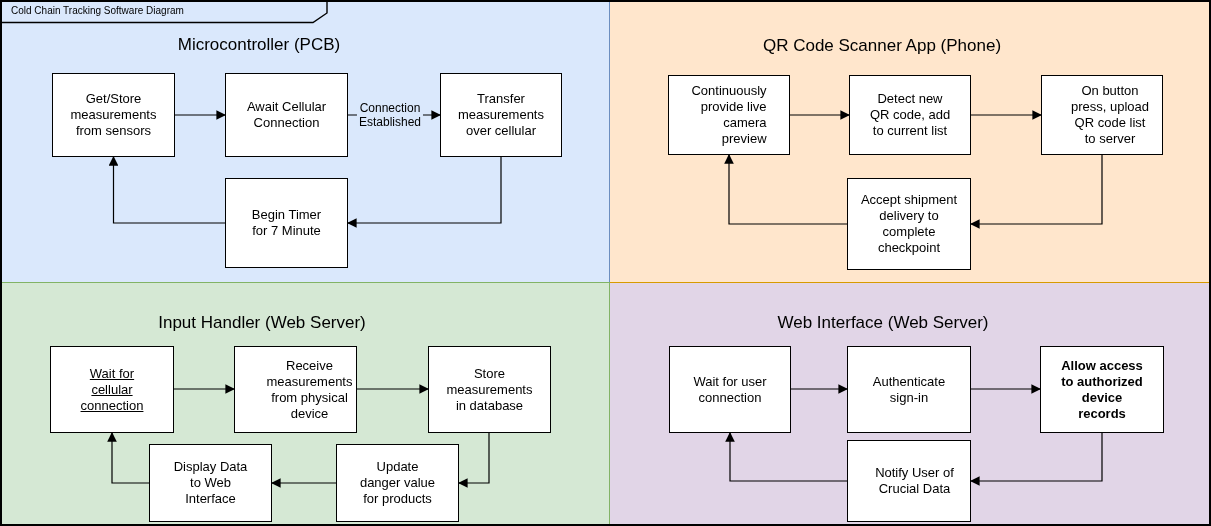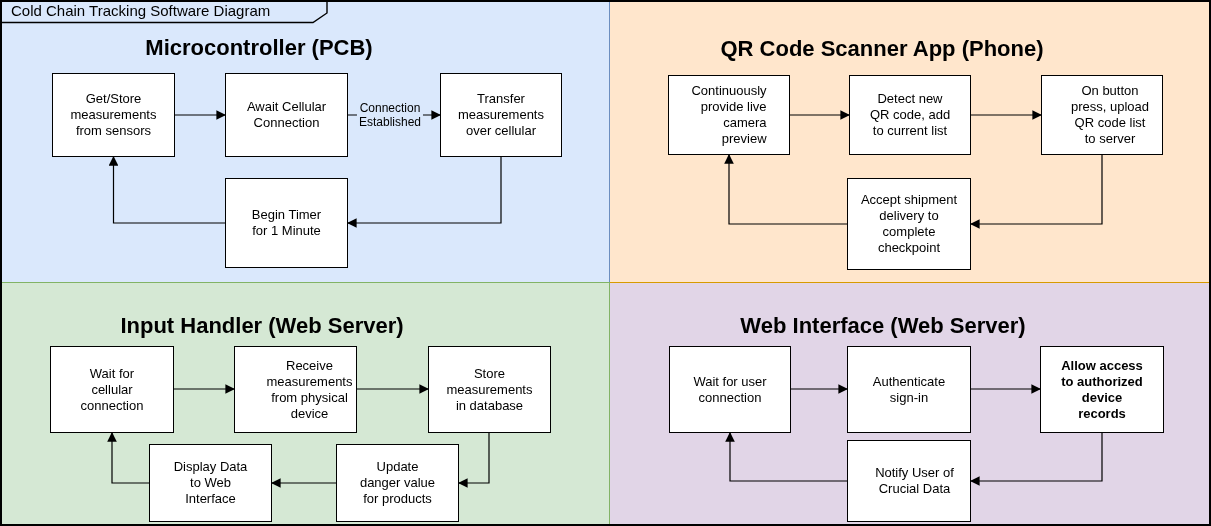--- a/index.html
+++ b/index.html
@@ -7,21 +7,21 @@
     position:relative; width:1211px; height:526px; overflow:hidden;
     font-family:"Liberation Sans","DejaVu Sans",sans-serif; color:#000;
   }
   .quad { position:absolute; box-sizing:border-box; border:1px solid; }
   .quad.tl { left:0;   top:0;   width:610px; height:283px; z-index:3; }
   .quad.tr { left:609px;top:0;  width:602px; height:283px; z-index:2; }
   .quad.bl { left:0;   top:282px;width:610px;height:244px; z-index:4; }
   .quad.br { left:609px;top:282px;width:602px;height:244px; z-index:1; }
 
   .qtitle {
-    position:absolute; z-index:6; margin:0; font-size:22px; font-weight:bold;
+    position:absolute; z-index:6; margin:0; font-size:17px; font-weight:normal;
     transform:translateX(-50%); white-space:nowrap;
   }
   .qtitle.t-mc  { left:259px; top:35px; }
   .qtitle.t-qr  { left:882px; top:36px; }
   .qtitle.t-ih  { left:262px; top:313px; }
   .qtitle.t-wi  { left:883px; top:313px; }
 
   .node {
     position:absolute; z-index:6; box-sizing:border-box;
     background:#ffffff; border:1px solid #000;
@@ -33,21 +33,21 @@
   .n-a1 { left:52px;  top:73px;  width:123px; height:84px; }
   .n-a2 { left:225px; top:73px;  width:123px; height:84px; }
   .n-a3 { left:440px; top:73px;  width:122px; height:84px; }
   .n-a4 { left:225px; top:178px; width:123px; height:90px; }
   
   .n-b1 { left:668px;  top:75px;  width:122px; height:80px;text-align:right; }
   .n-b2 { left:849px;  top:75px;  width:122px; height:80px; }
   .n-b3 { left:1041px; top:75px;  width:122px; height:80px;padding-left:16px; }
   .n-b4 { left:847px;  top:178px; width:124px; height:92px; }
   
-  .n-c1 { left:50px;  top:346px; width:124px; height:87px; }
+  .n-c1 { left:50px;  top:346px; width:124px; height:87px;text-decoration:underline; }
   .n-c2 { left:234px; top:346px; width:123px; height:87px;padding-left:28px; }
   .n-c3 { left:428px; top:346px; width:123px; height:87px; }
   .n-c4 { left:149px; top:444px; width:123px; height:78px; }
   .n-c5 { left:336px; top:444px; width:123px; height:78px; }
   
   .n-d1 { left:669px;  top:346px; width:122px; height:87px; }
   .n-d2 { left:847px;  top:346px; width:124px; height:87px; }
   .n-d3 { left:1040px; top:346px; width:124px; height:87px;font-weight:bold; }
   .n-d4 { left:847px;  top:440px; width:124px; height:82px;padding-left:11px; }
 
@@ -59,21 +59,21 @@
   .tab-shape { fill:#dae8fc; stroke:#000; stroke-width:1.4px; }
 
   .edge-label {
     position:absolute; z-index:10; left:390px; top:101px;
     transform:translateX(-50%); background:#dae8fc;
     font-size:12px; line-height:14px; text-align:center;
     white-space:pre-line; padding:0 2px;
   }
   .frame-title {
     position:absolute; z-index:11; left:11px; top:0; height:22px;
-    line-height:22px; font-size:15px; white-space:nowrap;
+    line-height:22px; font-size:10px; white-space:nowrap;
   }
 </style>
 </head>
 <body>
 
 <div class="canvas">
 
   <div class="quad tl" style="background-color: rgb(218, 232, 252); border-color: rgb(108, 142, 191);"></div>
   <div class="quad tr" style="background-color: rgb(255, 230, 204); border-color: rgb(215, 155, 0);"></div>
   <div class="quad bl" style="background-color: rgb(213, 232, 212); border-color: rgb(130, 179, 102);"></div>
@@ -86,21 +86,21 @@
 
   <div class="node n-a1">Get/Store
 measurements
 from sensors</div>
   <div class="node n-a2">Await Cellular
 Connection</div>
   <div class="node n-a3">Transfer
 measurements
 over cellular</div>
   <div class="node n-a4">Begin Timer
-for 1 Minute</div>
+for 7 Minute</div>
 
   <div class="node n-b1">Continuously
 provide live
 camera
 preview</div>
   <div class="node n-b2">Detect new
 QR code, add
 to current list</div>
   <div class="node n-b3">On button
 press, upload

